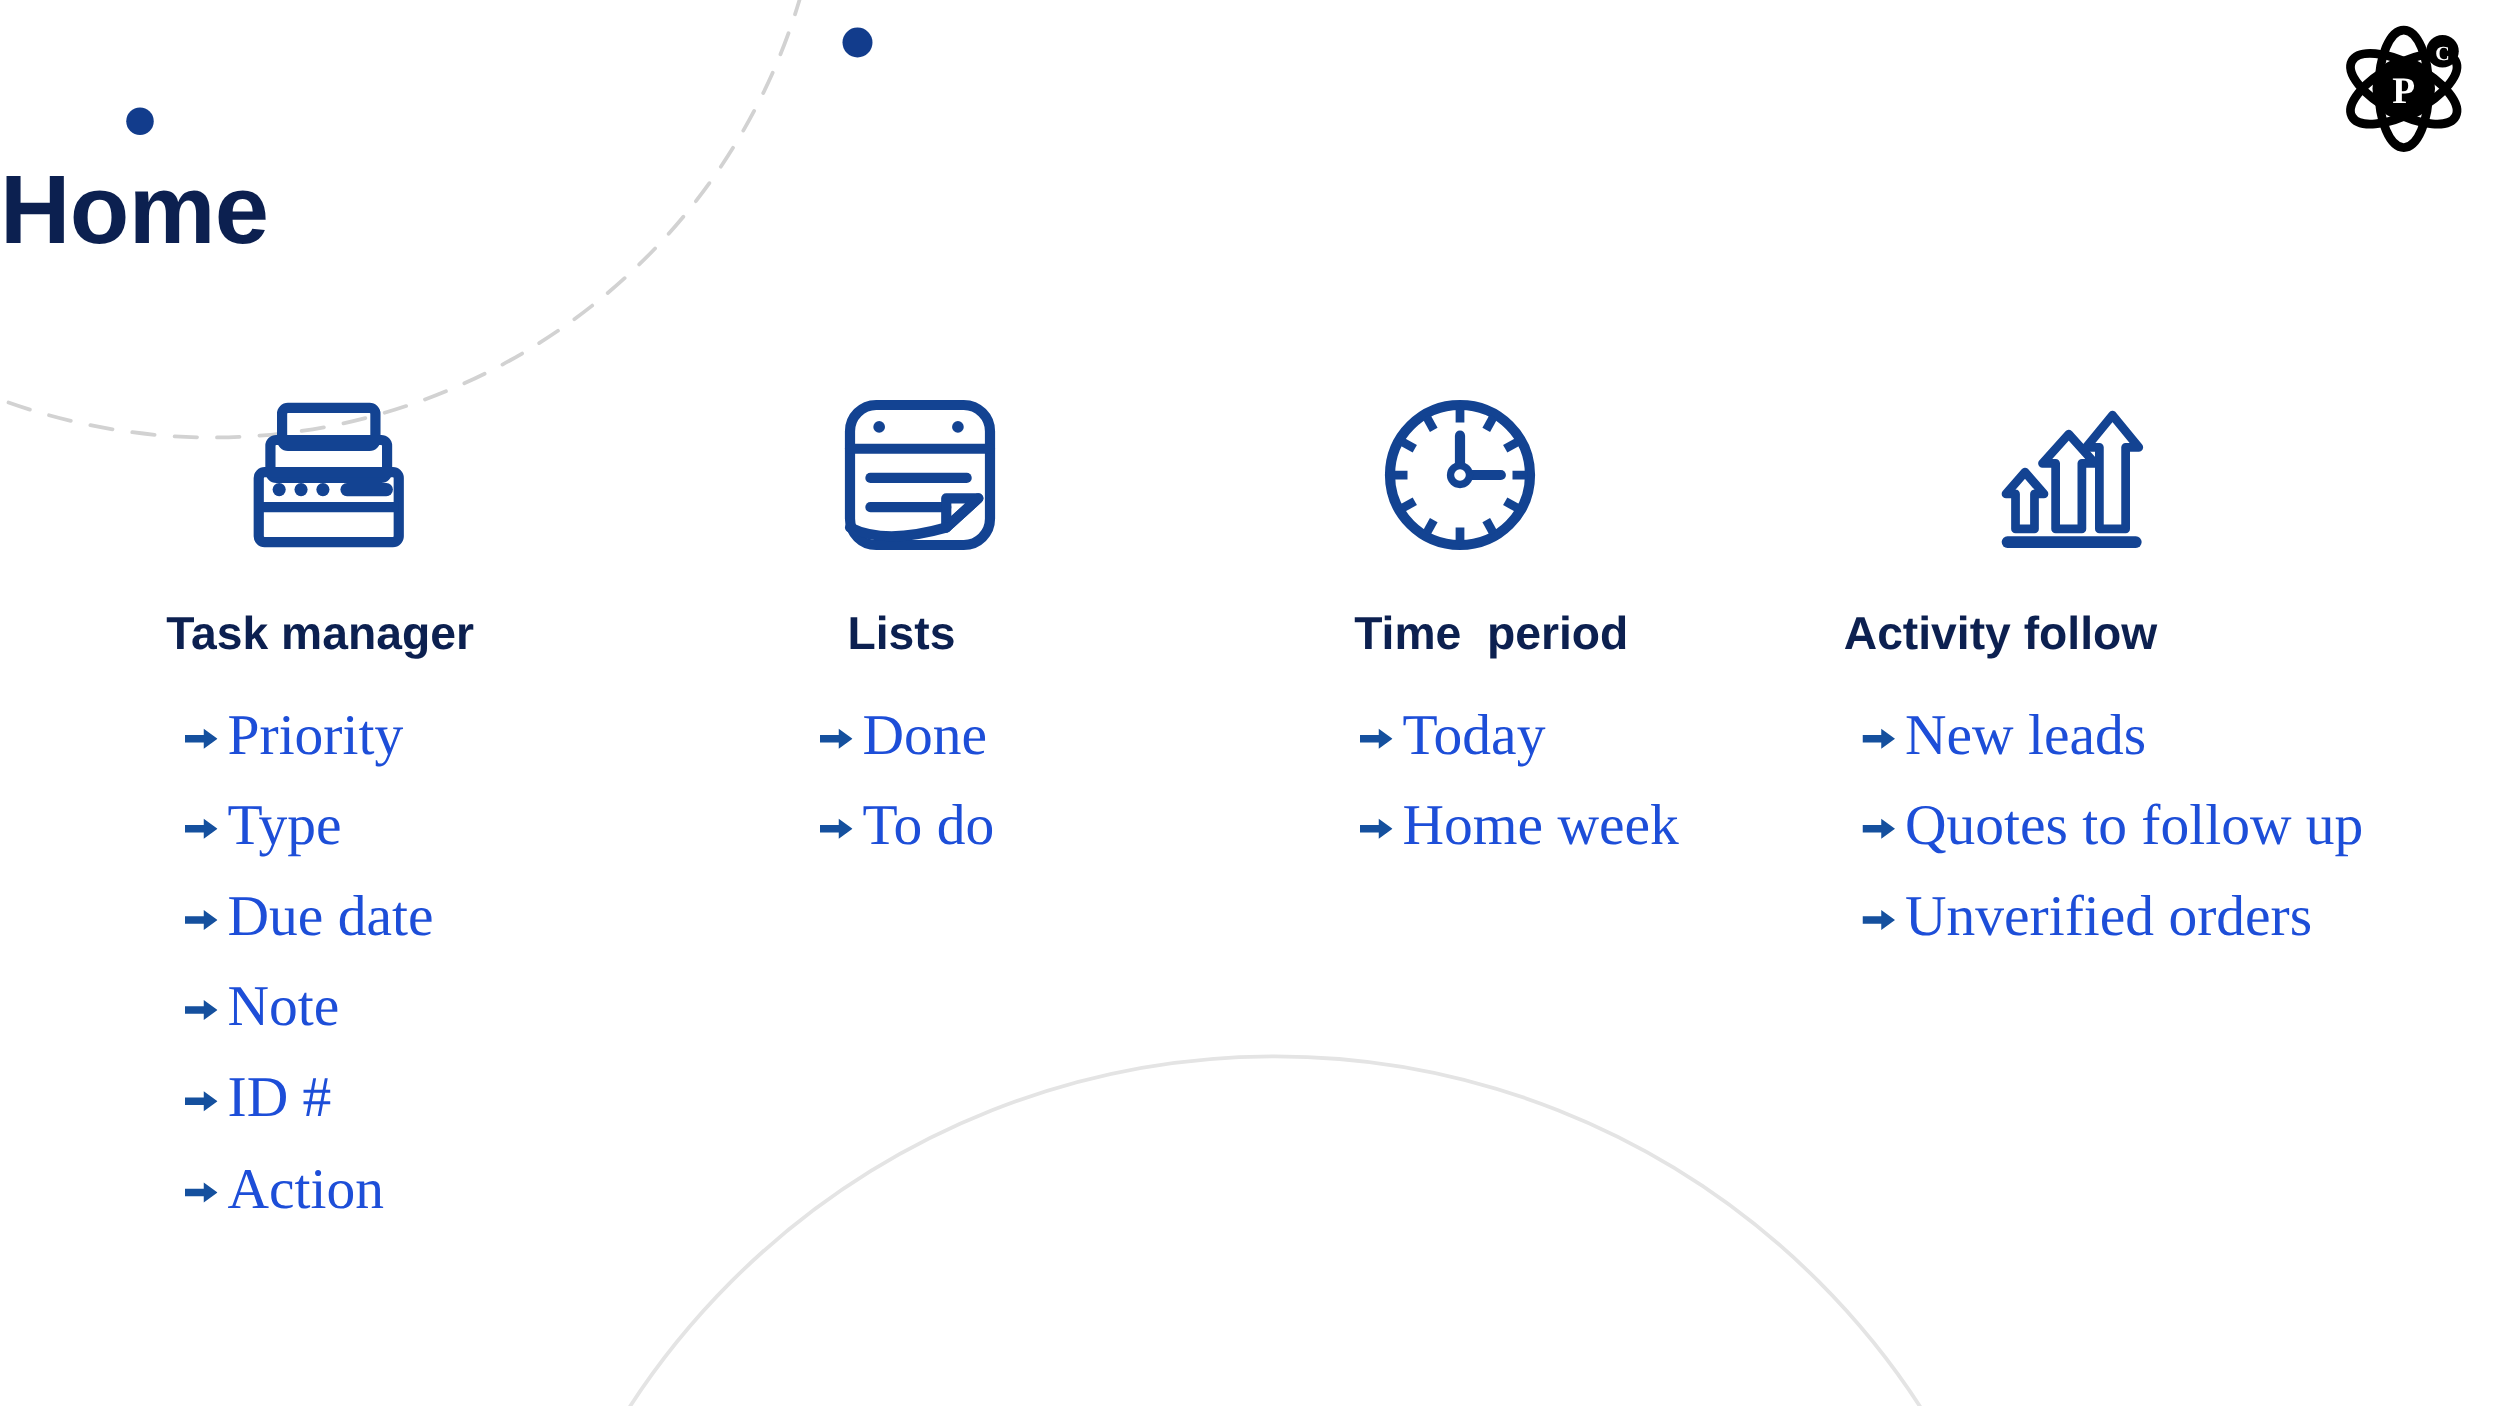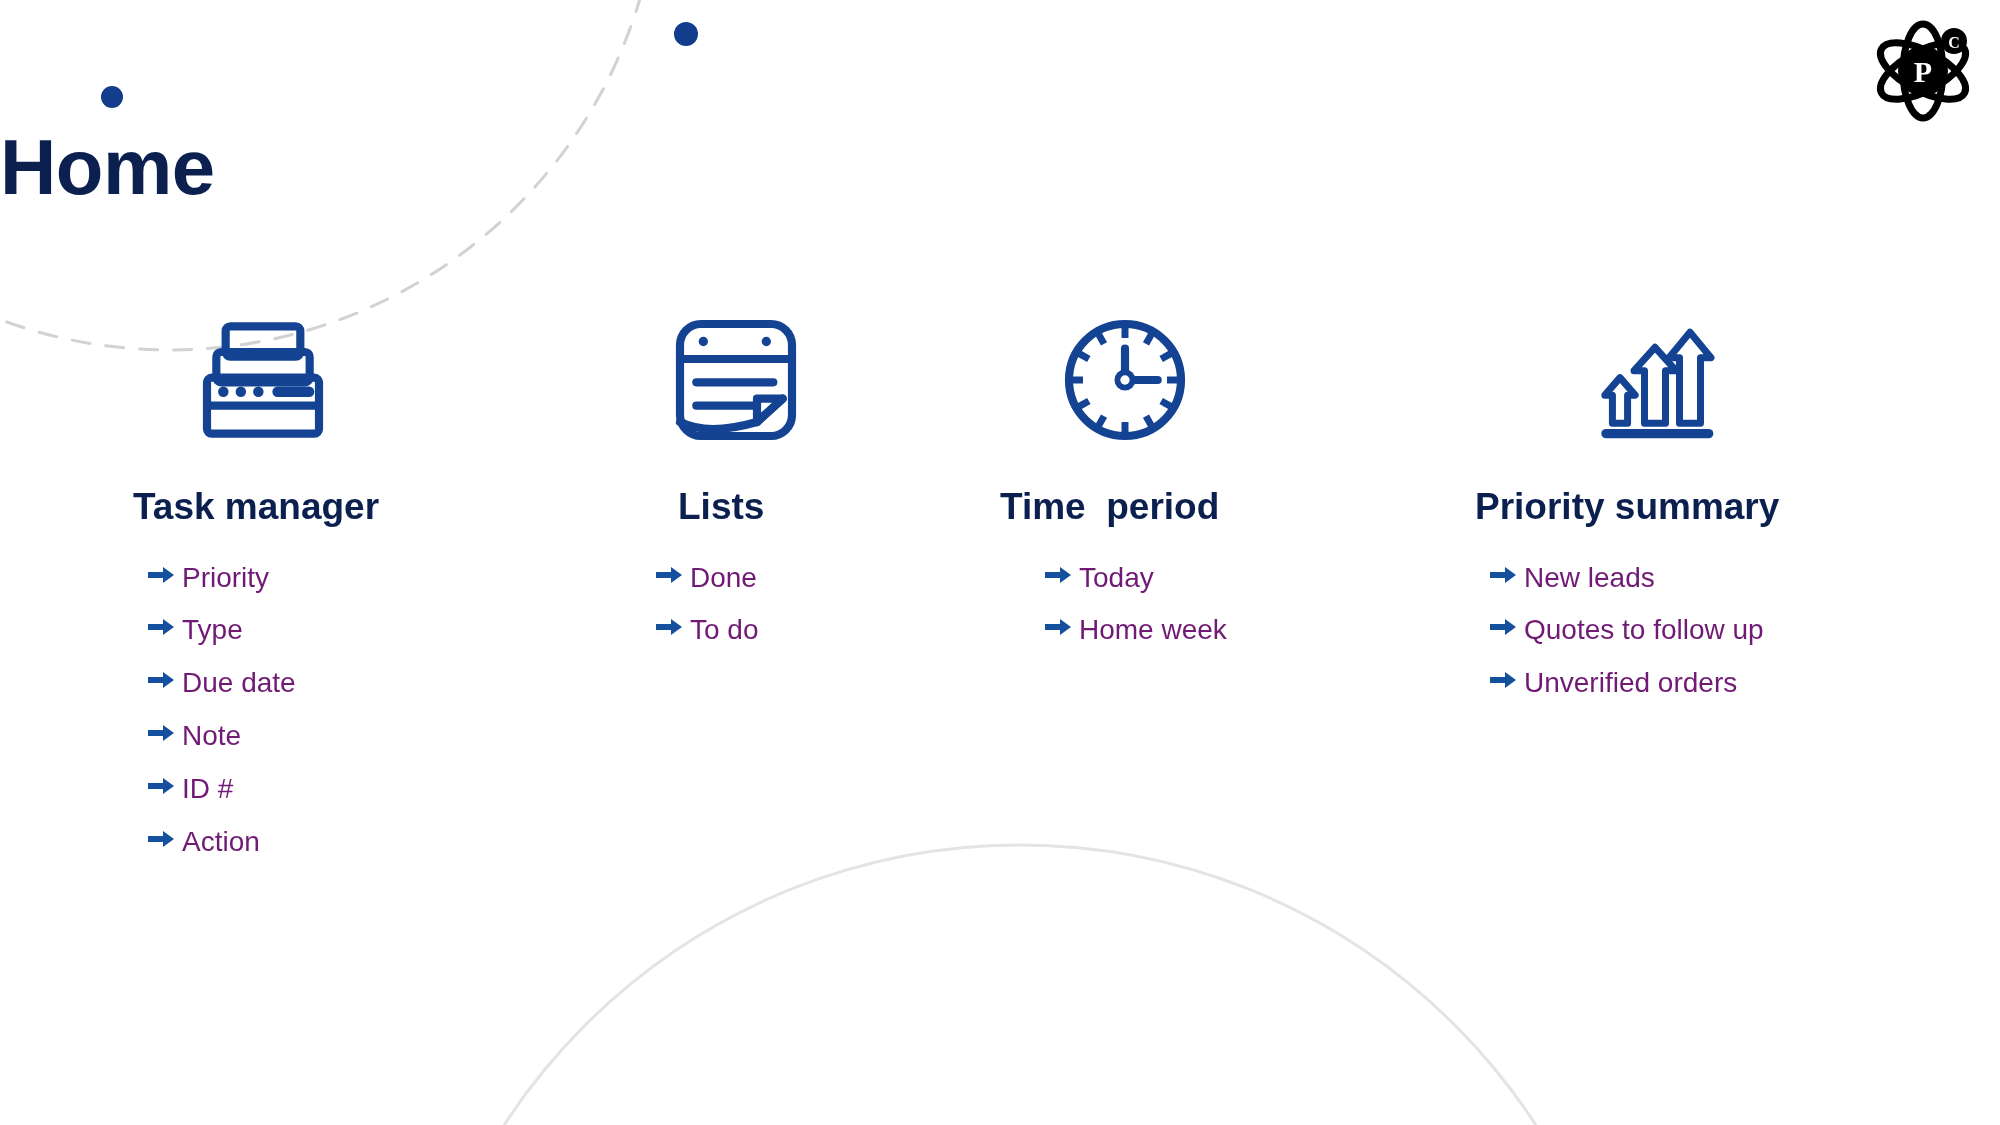--- a/index.html
+++ b/index.html
@@ -104,38 +104,39 @@
     flex: 0 0 auto;
     width: 34px;
     font-size: 30px;
     line-height: 1;
     color: #1450A0;
     position: relative;
     top: -2px;
   }
   .bullet-arrow svg { display: block; }
   .item-label {
-    font-size: 28px;
-    color: #701a75;
+    font-size: 46px;
+    color: #1d4ed8;
     line-height: 1.1;
     white-space: pre;
+    font-family: Liberation Serif, serif;
   }
 
   
   #col-0 { left: 133px;  }
   #col-0 .col-icon   { padding-left: 60px; }
   #col-0 .col-heading{ padding-left: 0px; }
   #col-0 .col-list   { padding-left: 15px; }
 
   #col-1 { left: 646px;  }
   #col-1 .col-icon   { padding-left: 20px; }
   #col-1 .col-heading{ padding-left: 32px; }
   #col-1 .col-list   { padding-left: 10px; }
 
-  #col-2 { left: 1000px; }
+  #col-2 { left: 1043px; text-align: center; }
   #col-2 .col-icon   { padding-left: 55px; }
   #col-2 .col-heading{ padding-left: 0px; }
   #col-2 .col-list   { padding-left: 45px; }
 
   #col-3 { left: 1475px; }
   #col-3 .col-icon   { padding-left: 110px; }
   #col-3 .col-heading{ padding-left: 0px; }
   #col-3 .col-list   { padding-left: 15px; }
 </style>
 </head>
@@ -330,21 +331,21 @@
       <div class="col-icon">
         <svg width="140" height="140" viewBox="0 0 120 120">
           <g fill="none" stroke="#134392" stroke-width="6" stroke-linejoin="round">
             <path d="M17 73 L30 58 L43 73 L36.5 73 L36.5 97 L23.5 97 L23.5 73 Z"></path>
             <path d="M42 52 L60 32 L78 52 L69 52 L69 97 L51 97 L51 52 Z"></path>
             <path d="M72 41 L90 19 L108 41 L99 41 L99 97 L81 97 L81 41 Z"></path>
           </g>
           <rect x="14" y="102" width="96" height="8" rx="4" fill="#134392"></rect>
         </svg>
       </div>
-      <div class="col-heading">Priority summary</div>
+      <div class="col-heading">Activity follow</div>
       <ul class="col-list">
         <li>
           <span class="bullet-arrow">
             <svg width="26" height="20" viewBox="0 0 26 20">
                 <path d="M0 7h15V2l11 8-11 8v-5H0z" fill="#15509E"></path>
               </svg>
           </span>
           <span class="item-label">New leads</span>
         </li>
         <li>

